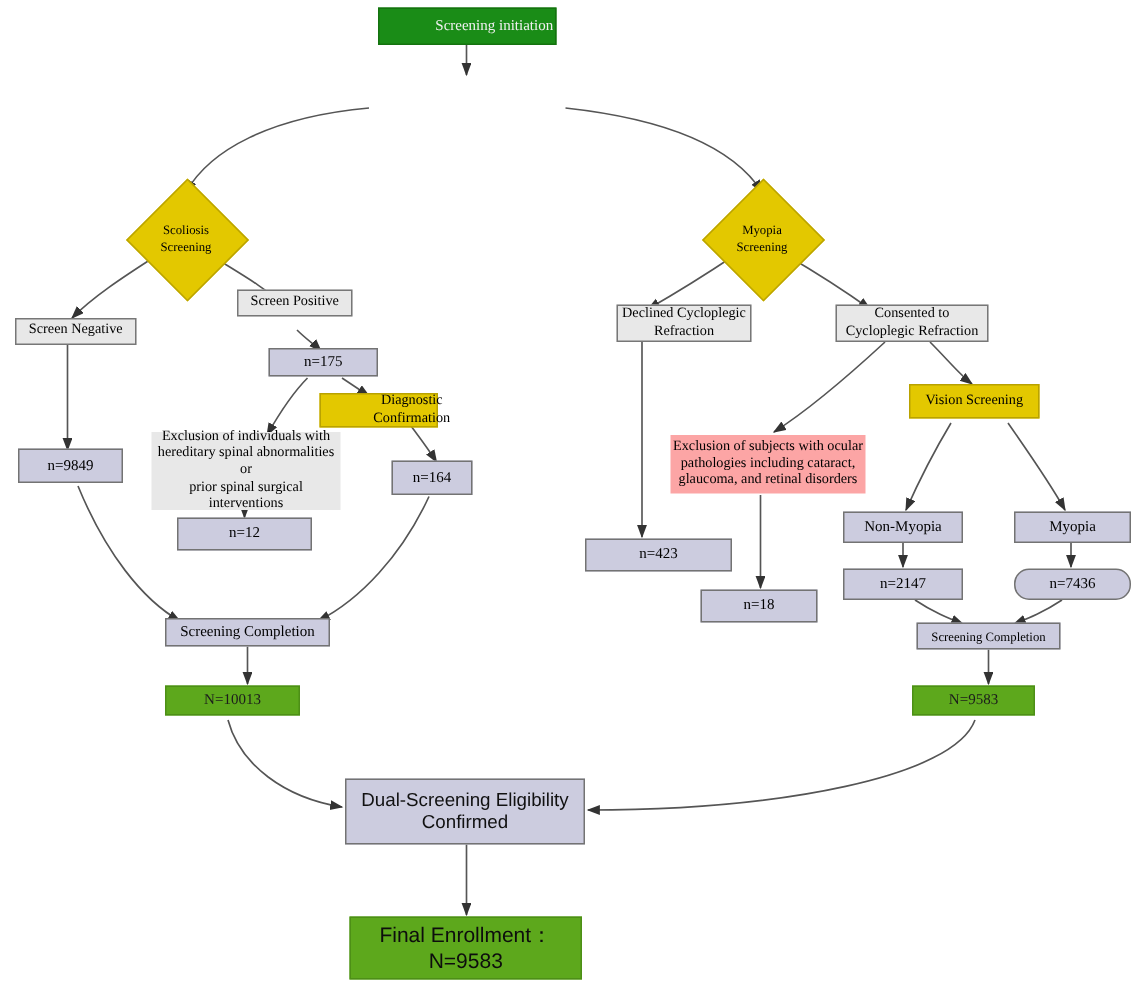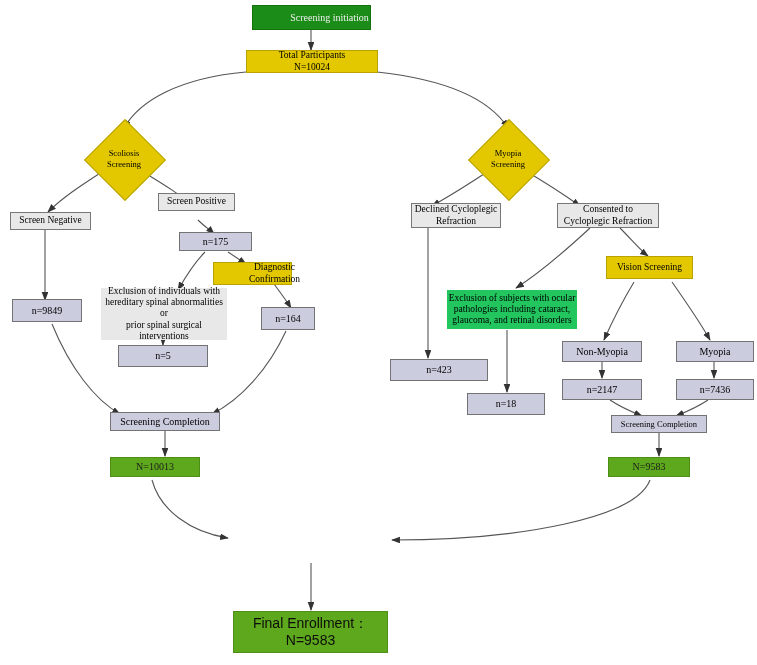--- a/index.html
+++ b/index.html
@@ -93,24 +93,20 @@
       <path d="M650,480 C636,518 520,540 392,540"></path>
 
       <path d="M311,563 L311,610"></path>
     </g>
   </svg>
 
   <div class="node nbox greendark" style="left:252px;top:5px;width:119px;height:25px;">
     <span class="multi">Screening initiation</span>
   </div>
 
-  <div class="node nbox gold" style="left:246px;top:50px;width:132px;height:23px;">
-    <span class="multi">Total  Participants
-N=10024</span>
-  </div>
 
   <div class="diamond" style="left:96px;top:131px;width:56px;height:56px;">
     <span class="dshape"></span>
     <span class="dlabel multi">Scoliosis
 Screening</span>
   </div>
 
   <div class="diamond" style="left:480px;top:131px;width:56px;height:56px;">
     <span class="dshape"></span>
     <span class="dlabel multi">Myopia
@@ -142,42 +138,42 @@
     <span class="multi">Exclusion of individuals with
 hereditary spinal abnormalities or
 prior spinal surgical interventions</span>
   </div>
 
   <div class="node nbox lav" style="left:261px;top:307px;width:54px;height:23px;">
     <span>n=164</span>
   </div>
 
   <div class="node nbox lav" style="left:118px;top:345px;width:90px;height:22px;">
-    <span>n=5</span>
+    <span>n=12</span>
   </div>
 
   <div class="node nbox lav" style="left:110px;top:412px;width:110px;height:19px;">
     <span>Screening Completion</span>
   </div>
 
   <div class="node nbox greenlite" style="left:110px;top:457px;width:90px;height:20px;">
     <span>N=10013</span>
   </div>
 
   <div class="node nbox grey" style="left:383px;top:203px;width:90px;height:25px;margin-left:28px;">
     <span class="multi">Declined Cycloplegic
 Refraction</span>
   </div>
 
   <div class="node nbox grey" style="left:557px;top:203px;width:102px;height:25px;">
     <span class="multi">Consented to
 Cycloplegic Refraction</span>
   </div>
 
-  <div class="node grey" style="left:447px;top:290px;width:130px;height:39px;border:none;background:#22c55e;">
+  <div class="node grey" style="left:447px;top:290px;width:130px;height:39px;border:none;background:#fca5a5;">
     <span class="multi">Exclusion of subjects with ocular
 pathologies including cataract,
 glaucoma, and retinal disorders</span>
   </div>
 
   <div class="node nbox gold" style="left:606px;top:256px;width:87px;height:23px;">
     <span>Vision Screening</span>
   </div>
 
   <div class="node nbox lav" style="left:390px;top:359px;width:98px;height:22px;">
@@ -193,30 +189,34 @@
   </div>
 
   <div class="node nbox lav" style="left:676px;top:341px;width:78px;height:21px;">
     <span>Myopia</span>
   </div>
 
   <div class="node nbox lav" style="left:562px;top:379px;width:80px;height:21px;">
     <span>n=2147</span>
   </div>
 
-  <div class="node nbox lav" style="left:676px;top:379px;width:78px;height:21px;">
+  <div class="node nbox lav" style="left:676px;top:379px;width:78px;height:21px;border-radius:10px;">
     <span>n=7436</span>
   </div>
 
   <div class="node nbox lav" style="left:611px;top:415px;width:96px;height:18px;font-size:8.5px;">
     <span>Screening Completion</span>
   </div>
 
   <div class="node nbox greenlite" style="left:608px;top:457px;width:82px;height:20px;">
     <span>N=9583</span>
   </div>
 
+  <div class="node nbox lav bigtxt" style="left:230px;top:519px;width:160px;height:44px;">
+    <span class="multi">Dual-Screening Eligibility
+Confirmed</span>
+  </div>
 
   <div class="node nbox greenlite biggreen" style="left:233px;top:611px;width:155px;height:42px;">
     <span>Final Enrollment： N=9583</span>
   </div>
 
 </div>
 
 </body></html>

